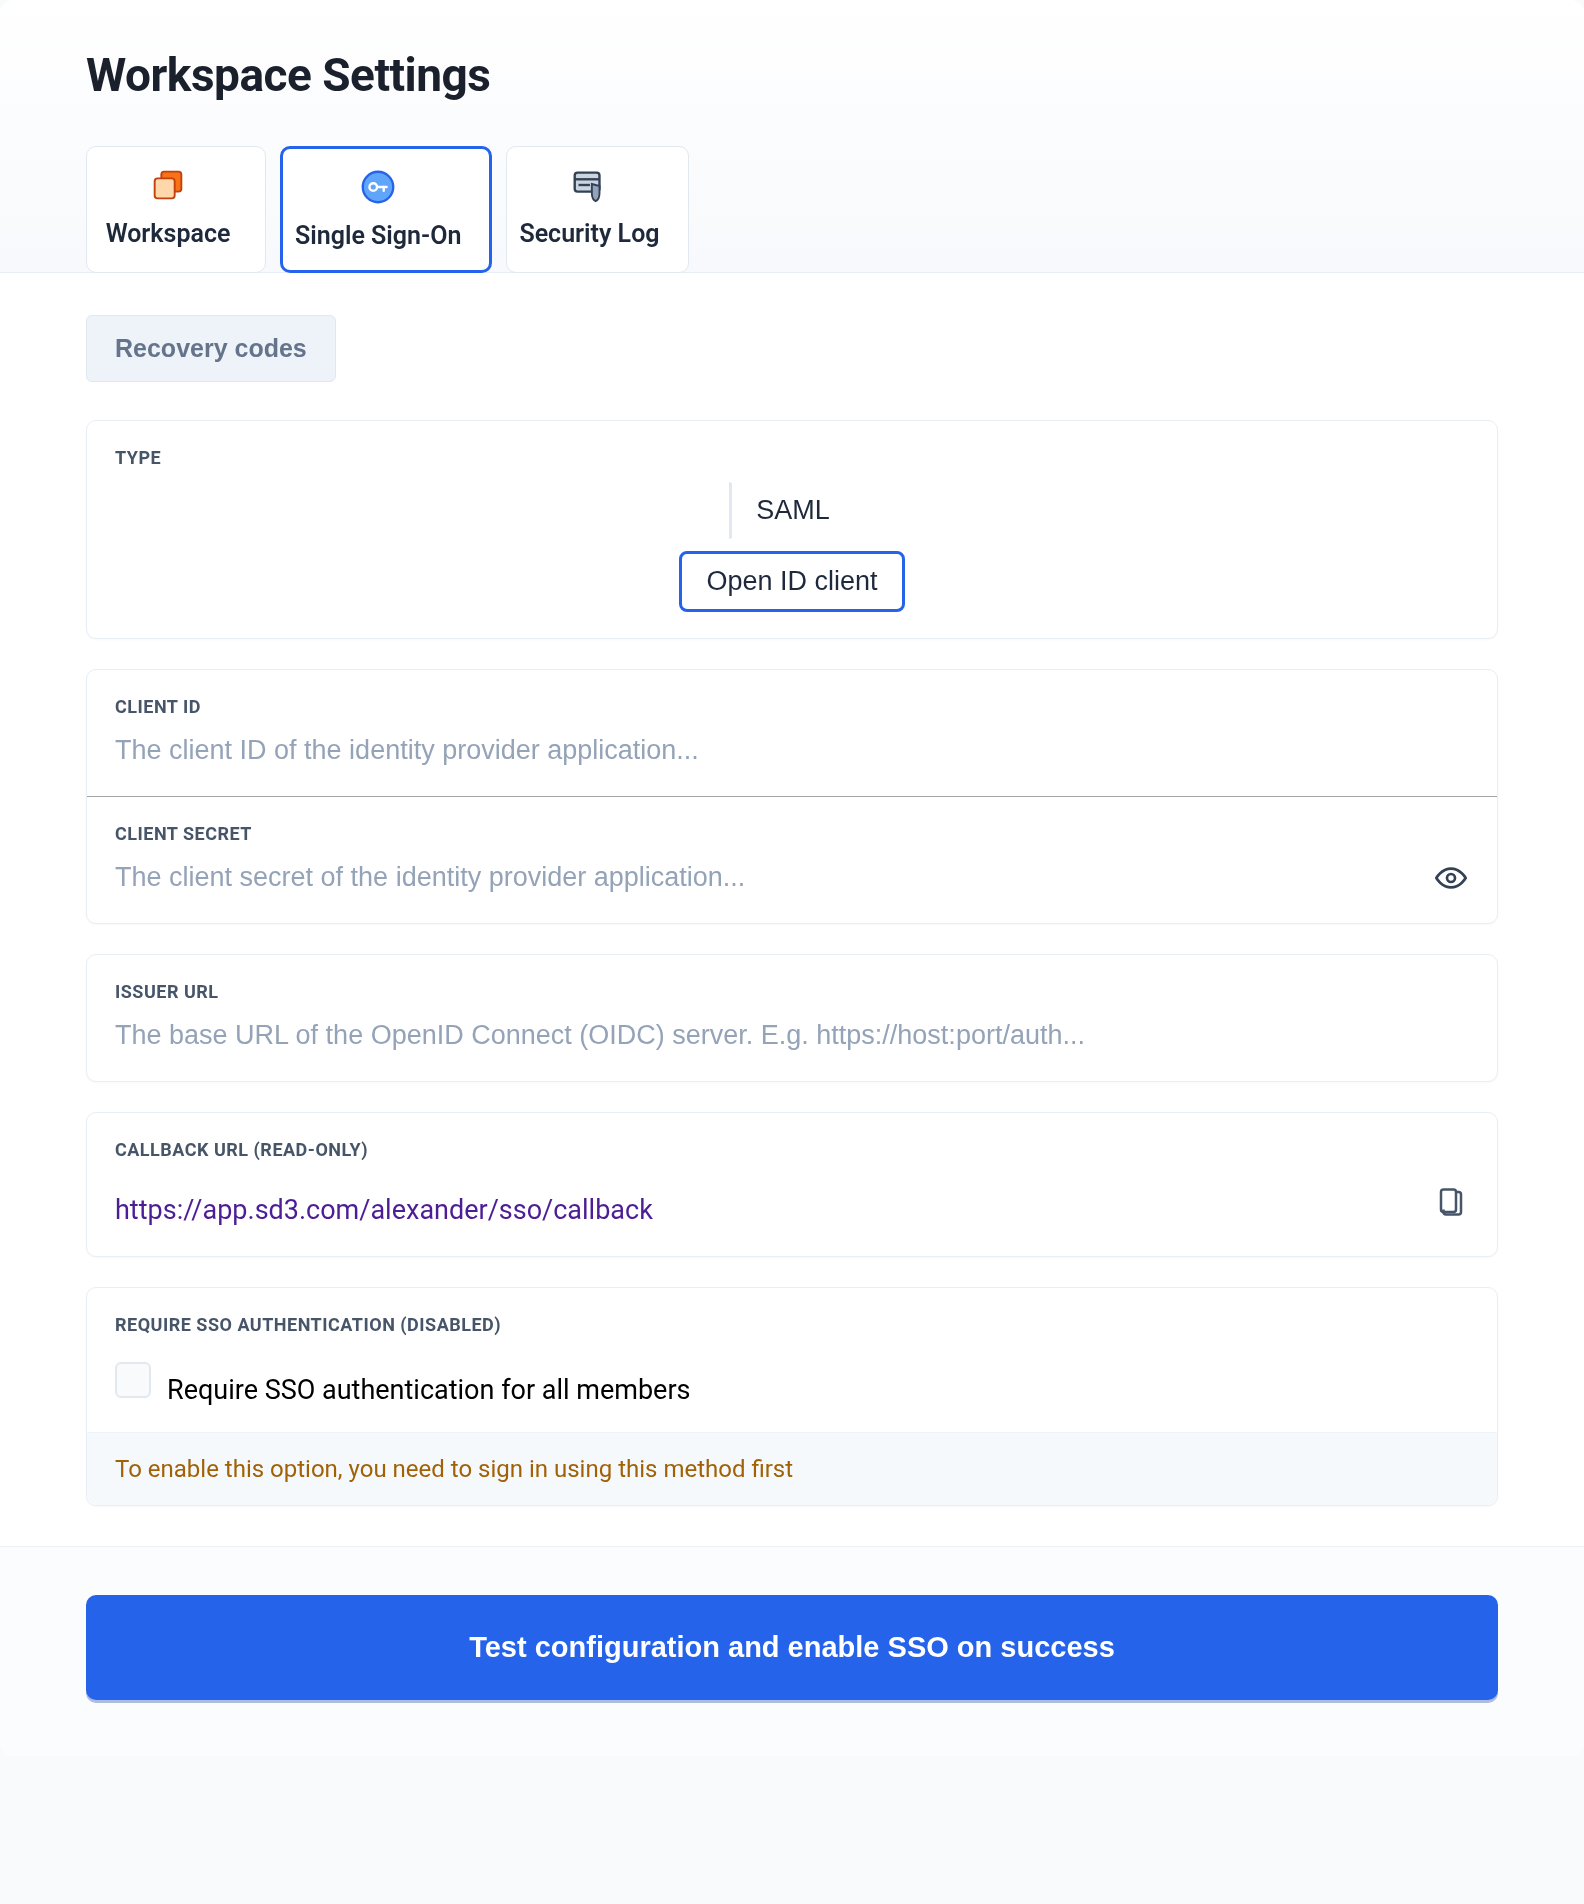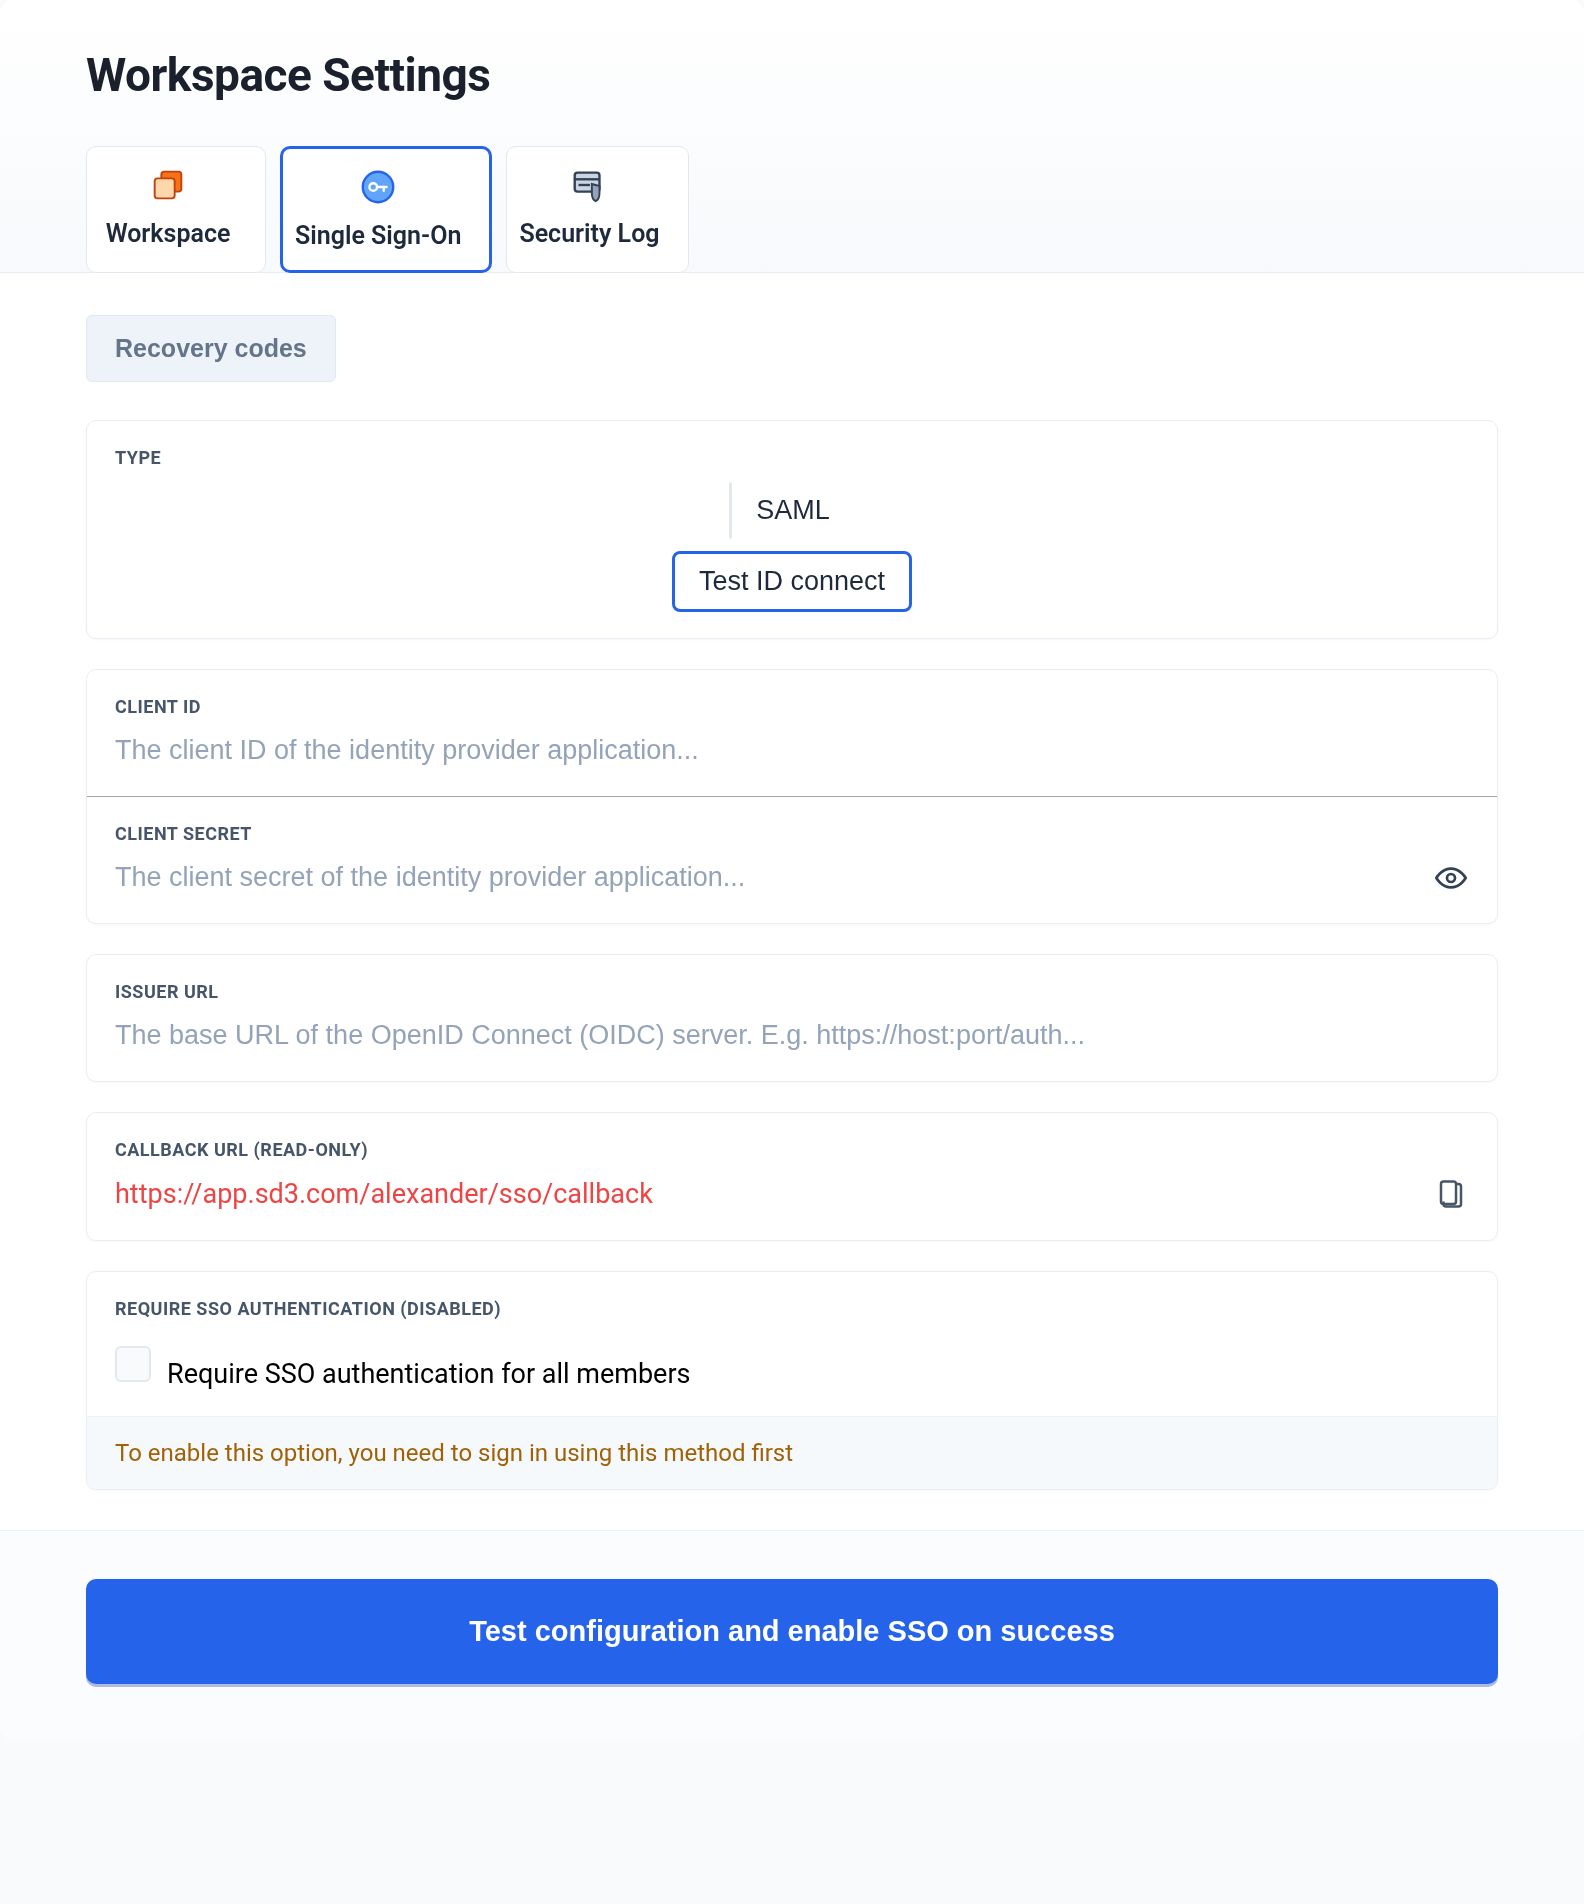--- a/index.html
+++ b/index.html
@@ -138,23 +138,24 @@
   width: 36px;
   height: 36px;
   display: flex;
   align-items: center;
   justify-content: center;
   cursor: pointer;
   color: #475569;
 }
 .readonly-value {
   font-size: 27px;
-  color: #ef4444;
+  color: #4c1d95;
   padding: 4px 0;
   flex: 1;
+  margin-top: 16px;
 }
 .card-divider {
   border-top: 1px solid #a3a3a3;
 }
 .checkbox-row {
   display: flex;
   align-items: center;
   gap: 16px;
   padding-top: 4px;
 }
@@ -247,21 +248,21 @@
   <div class="content">
 
     <button class="recovery-btn">Recovery codes</button>
 
     
     <div class="card">
       <div class="card-section">
         <div class="card-label">TYPE</div>
         <div class="type-buttons">
           <button class="type-btn inactive">SAML</button>
-          <button class="type-btn active">Test ID connect</button>
+          <button class="type-btn active">Open ID client</button>
         </div>
       </div>
     </div>
 
     
     <div class="card">
       <div class="card-section">
         <div class="card-label">CLIENT ID</div>
         <input class="field-input" type="text" placeholder="The client ID of the identity provider application..." style="">
       </div>

